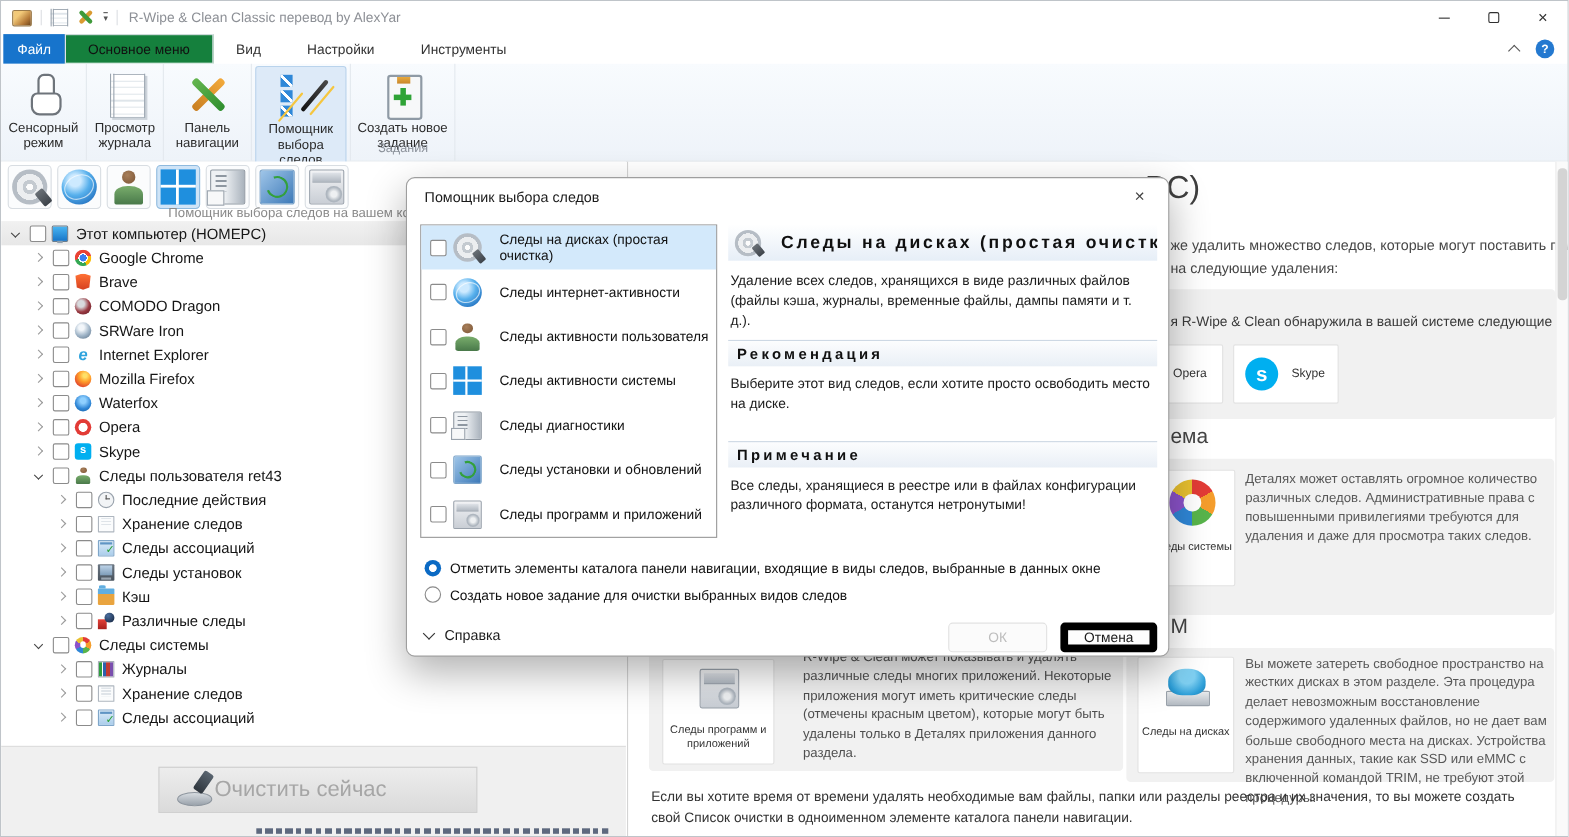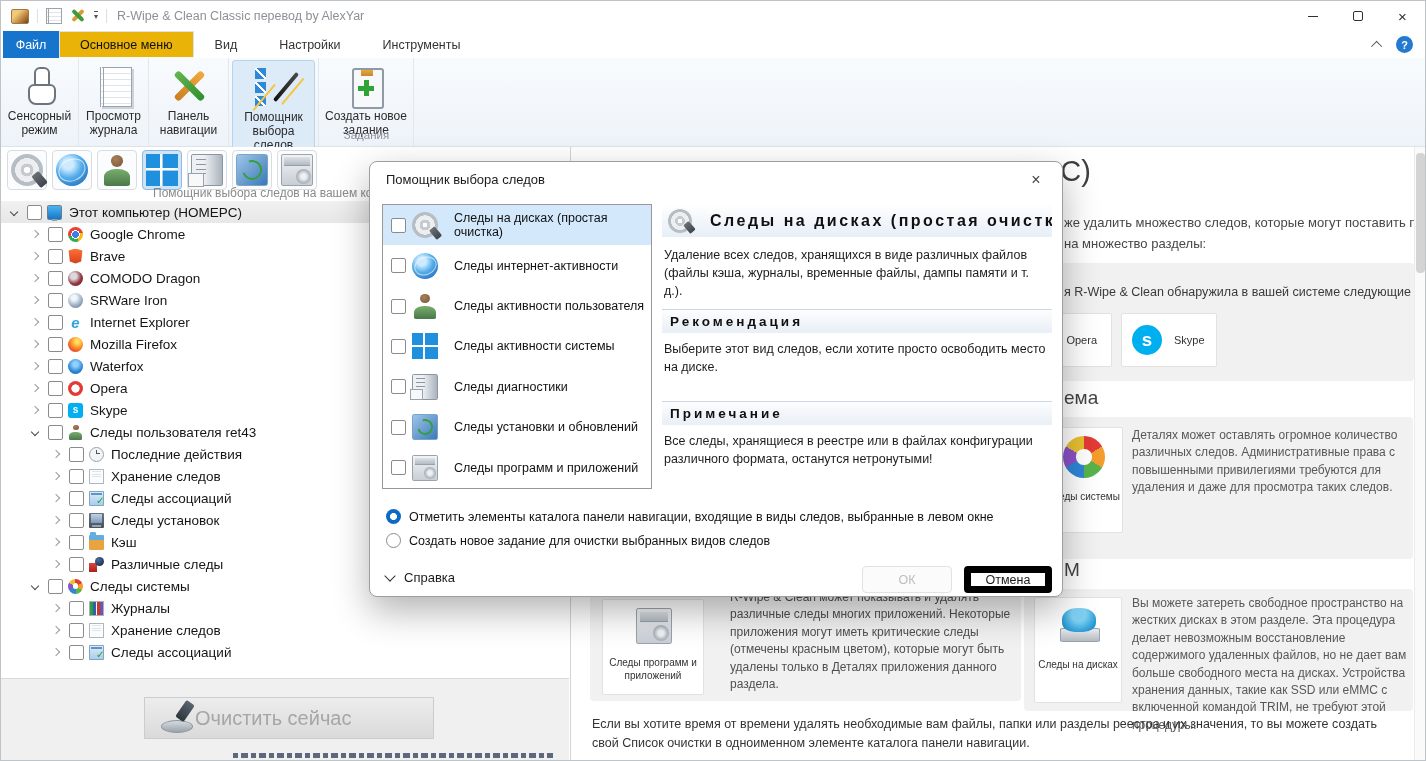--- a/index.html
+++ b/index.html
@@ -22,21 +22,21 @@
 .wbtn{width:45px;height:30px;display:flex;align-items:center;justify-content:center;color:#303030}
 .wmin{width:10px;height:1px;background:#303030}
 .wmax{width:10px;height:10px;border:1px solid #303030;border-radius:2px}
 .wclose{font-size:15px;line-height:1}
 
 
 .tabrow{position:absolute;left:0;top:30px;width:100%;height:27px;background:#fff;display:flex;align-items:stretch}
 .filebtn{width:56px;margin-left:2px;background:#1774cc;color:#fff;font-size:12.5px;display:flex;align-items:center;justify-content:center}
 .tabs{display:flex}
 .tab{padding:0 20px;font-size:12.5px;color:#333;display:flex;align-items:center;border:1px solid transparent}
-.tab.active{background:#eab308;border-color:#dfe3e9;border-bottom-color:#f7fafd;color:#111}
+.tab.active{background:#15803d;border-color:#dfe3e9;border-bottom-color:#f7fafd;color:#111}
 .tabctrls{margin-left:auto;display:flex;align-items:center;gap:14px;padding-right:12px}
 .chevup{width:8px;height:8px;border-left:1.6px solid #555;border-top:1.6px solid #555;transform:rotate(45deg) translateY(2px)}
 .helpbtn{width:17px;height:17px;border-radius:50%;background:#2479d0;color:#fff;font-size:11px;font-weight:bold;display:flex;align-items:center;justify-content:center}
 
 
 .ribbon{position:absolute;left:0;top:57px;width:100%;height:89px;background:linear-gradient(#f8fbfe,#eef3f9);border-bottom:1px solid #dde3ea;display:flex}
 .rcell{position:relative;border-right:1px solid #e3e8ee;display:flex;flex-direction:column;align-items:center}
 .rcell.c0{width:78px}.rcell.c1{width:70px}.rcell.c2{width:80px}.rcell.c3{width:90px}.rcell.c4{width:95px}
 .rbtn{width:calc(100% - 6px);margin-top:2px;border-radius:3px;display:flex;flex-direction:column;align-items:center;padding-bottom:2px}
 .rcell.active .rbtn{background:#ddeaf8;border:1px solid #b9d3ec}
@@ -461,21 +461,21 @@
         <span class="clean-ico"></span>
         <span class="cleanlabel">Очистить сейчас</span>
       </div>
       <div class="clipline"></div>
     </div>
   </div>
 
   <div class="content">
     <div class="frag bigtitle" style="left:470px;top:8px">PC)</div>
     <div class="frag introtext" style="left:493px;top:68px">же удалить множество следов, которые могут поставить под угрозу</div>
-    <div class="frag introtext" style="left:493px;top:89px">на множество разделы:</div>
+    <div class="frag introtext" style="left:493px;top:89px">на следующие удаления:</div>
 
     <div class="band" style="left:21px;top:116px;width:822px;height:118px"></div>
     <div class="frag" style="left:493px;top:138px;font-size:12.5px;color:#3a3a3a">я R-Wipe &amp; Clean обнаружила в вашей системе следующие</div>
     <div class="card" style="left:449px;top:166px;width:92px;height:54px;display:flex;align-items:center;justify-content:flex-end;padding-right:14px">
       <span style="font-size:11px;color:#333">Opera</span>
     </div>
     <div class="card" style="left:550px;top:166px;width:96px;height:54px;display:flex;align-items:center;gap:12px;padding-left:10px">
       <span class="ic ic-skype" style="width:30px;height:30px;border-radius:50%;font-size:22px"></span>
       <span style="font-size:11px;color:#333">Skype</span>
     </div>
@@ -574,21 +574,21 @@
       <div class="dband" style="top:197px">
         <span class="dbandtitle">Примечание</span>
       </div>
       <div class="dpara" style="top:228px">Все следы, хранящиеся в реестре или в файлах конфигурации различного формата, останутся нетронутыми!</div>
     </div>
 
     <div class="radios">
 
         <div class="radiorow selected">
           <span class="radio"></span>
-          <span>Отметить элементы каталога панели навигации, входящие в виды следов, выбранные в левом окне</span>
+          <span>Отметить элементы каталога панели навигации, входящие в виды следов, выбранные в данных окне</span>
         </div>
 
         <div class="radiorow">
           <span class="radio"></span>
           <span>Создать новое задание для очистки выбранных видов следов</span>
         </div>
       </div>
 
     <div class="helprow">
       <span class="chevdown"></span>

